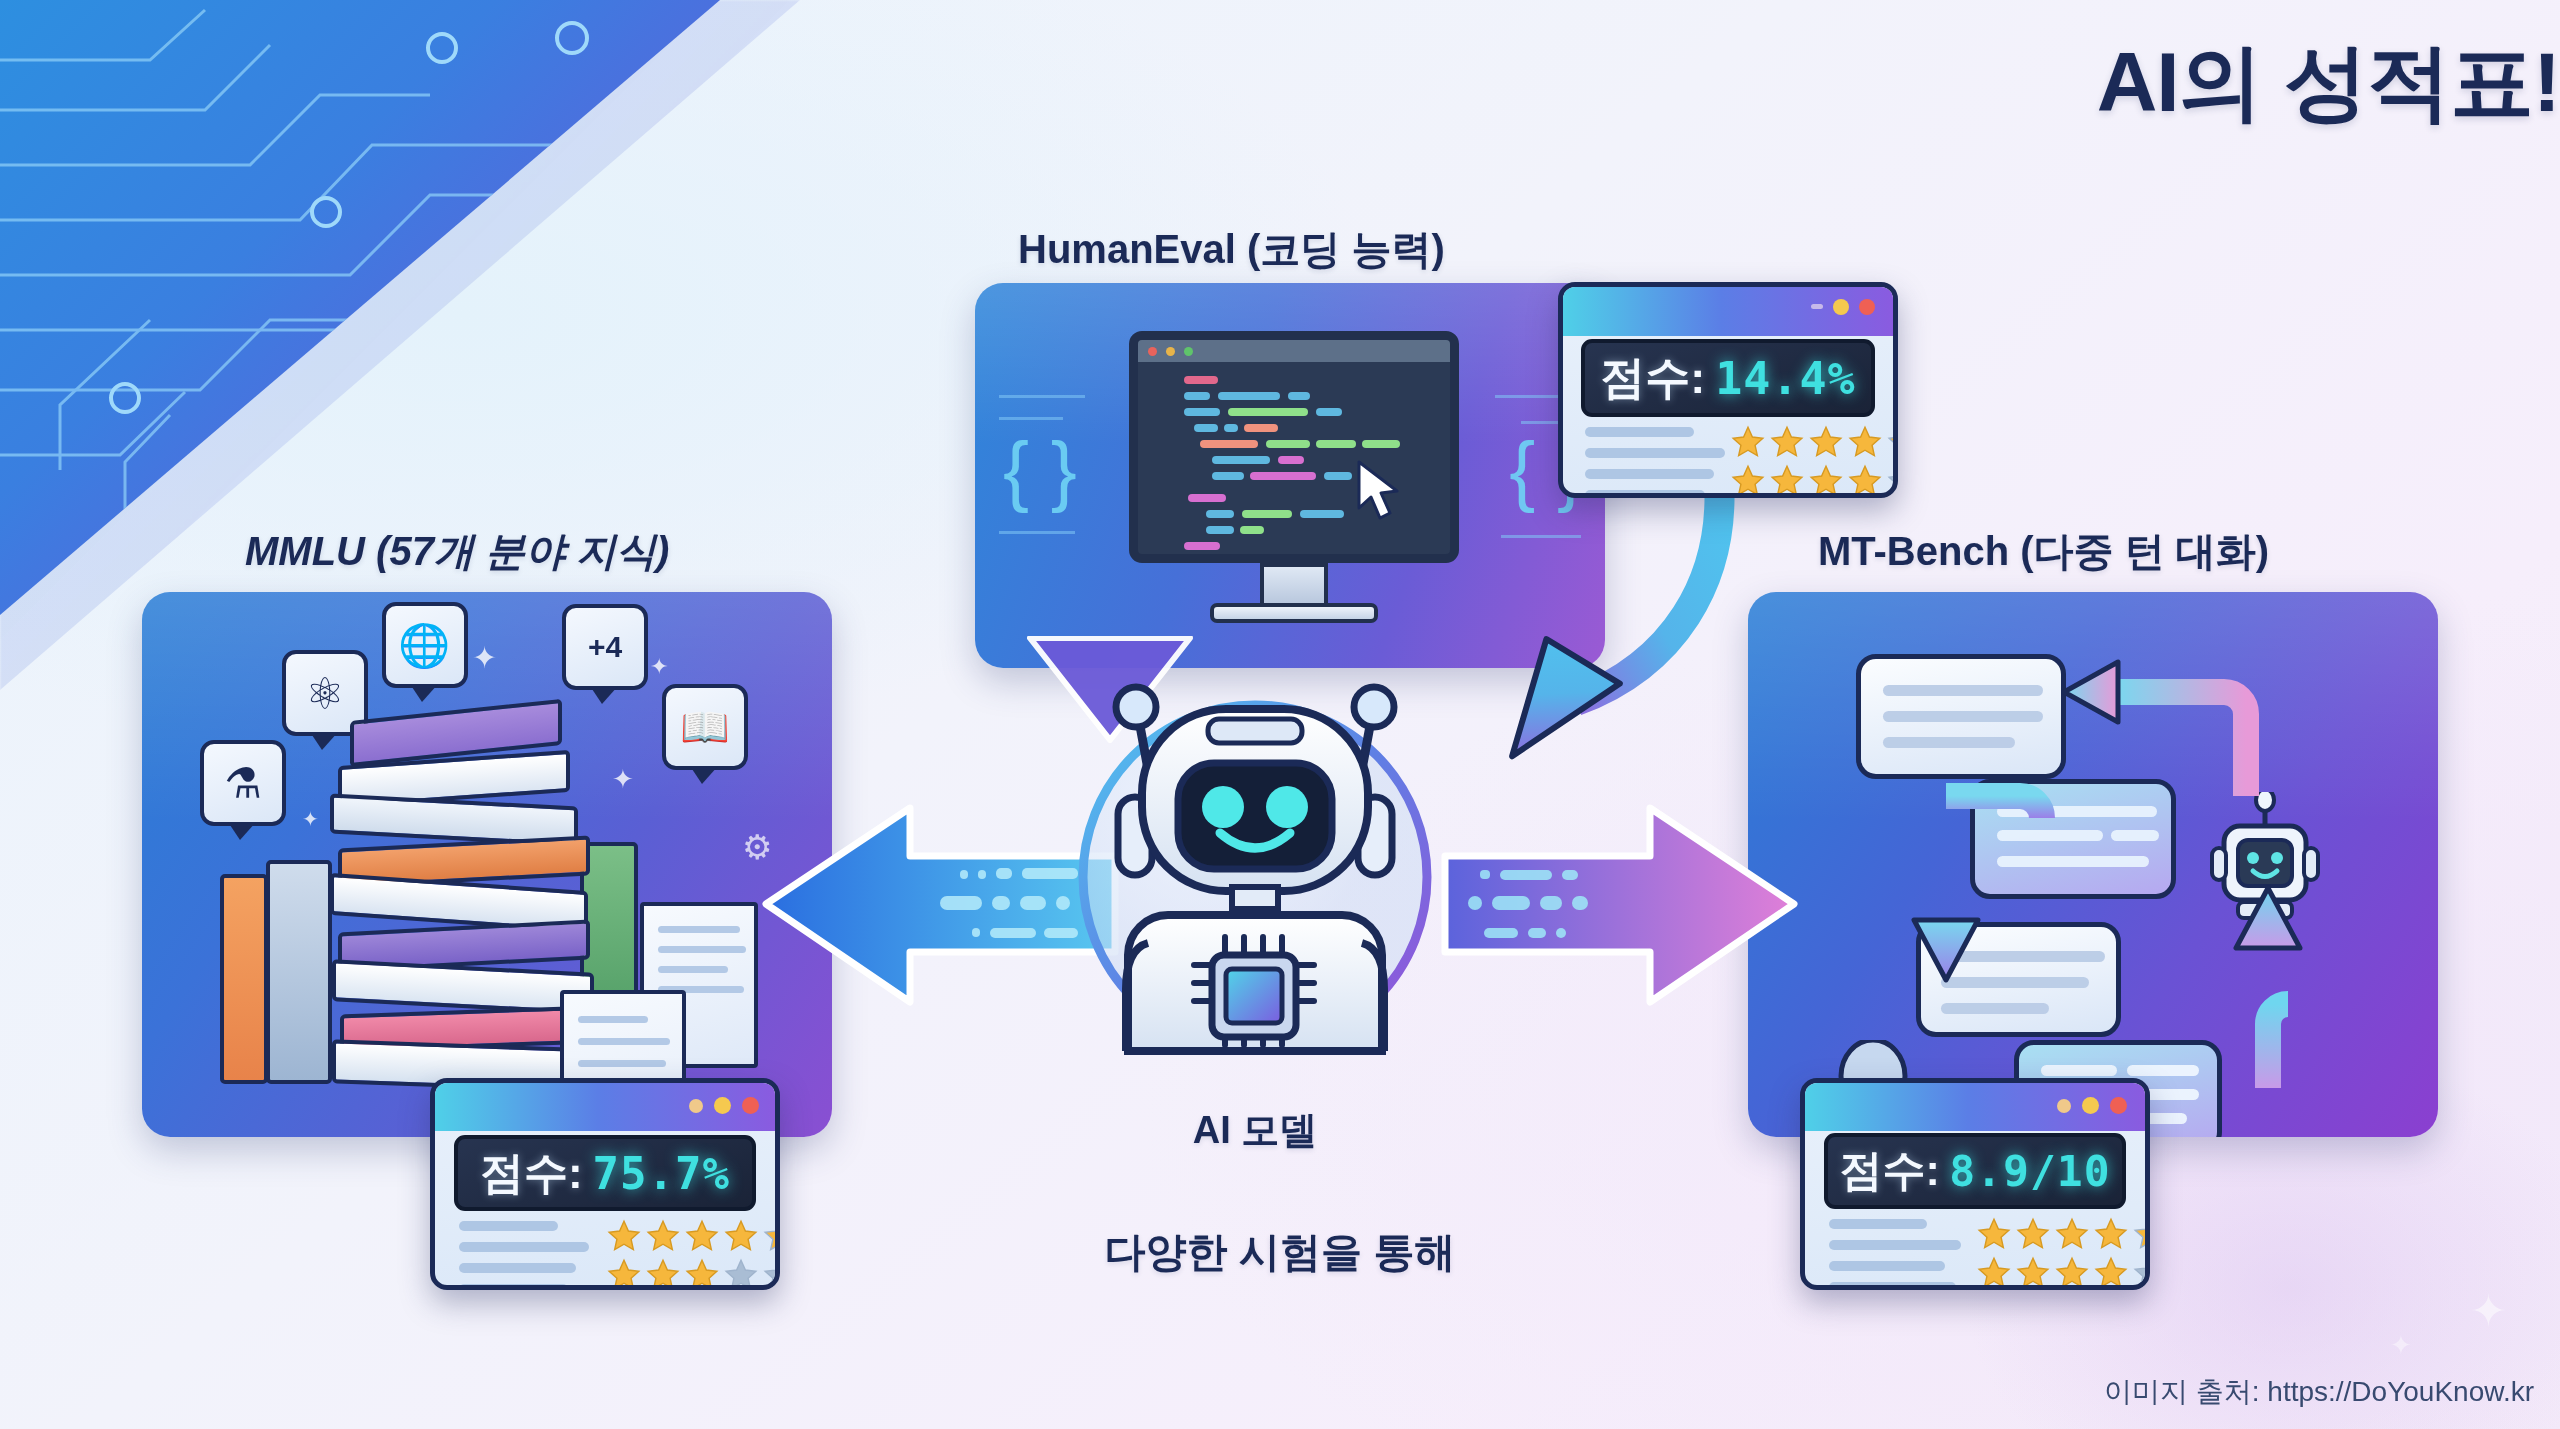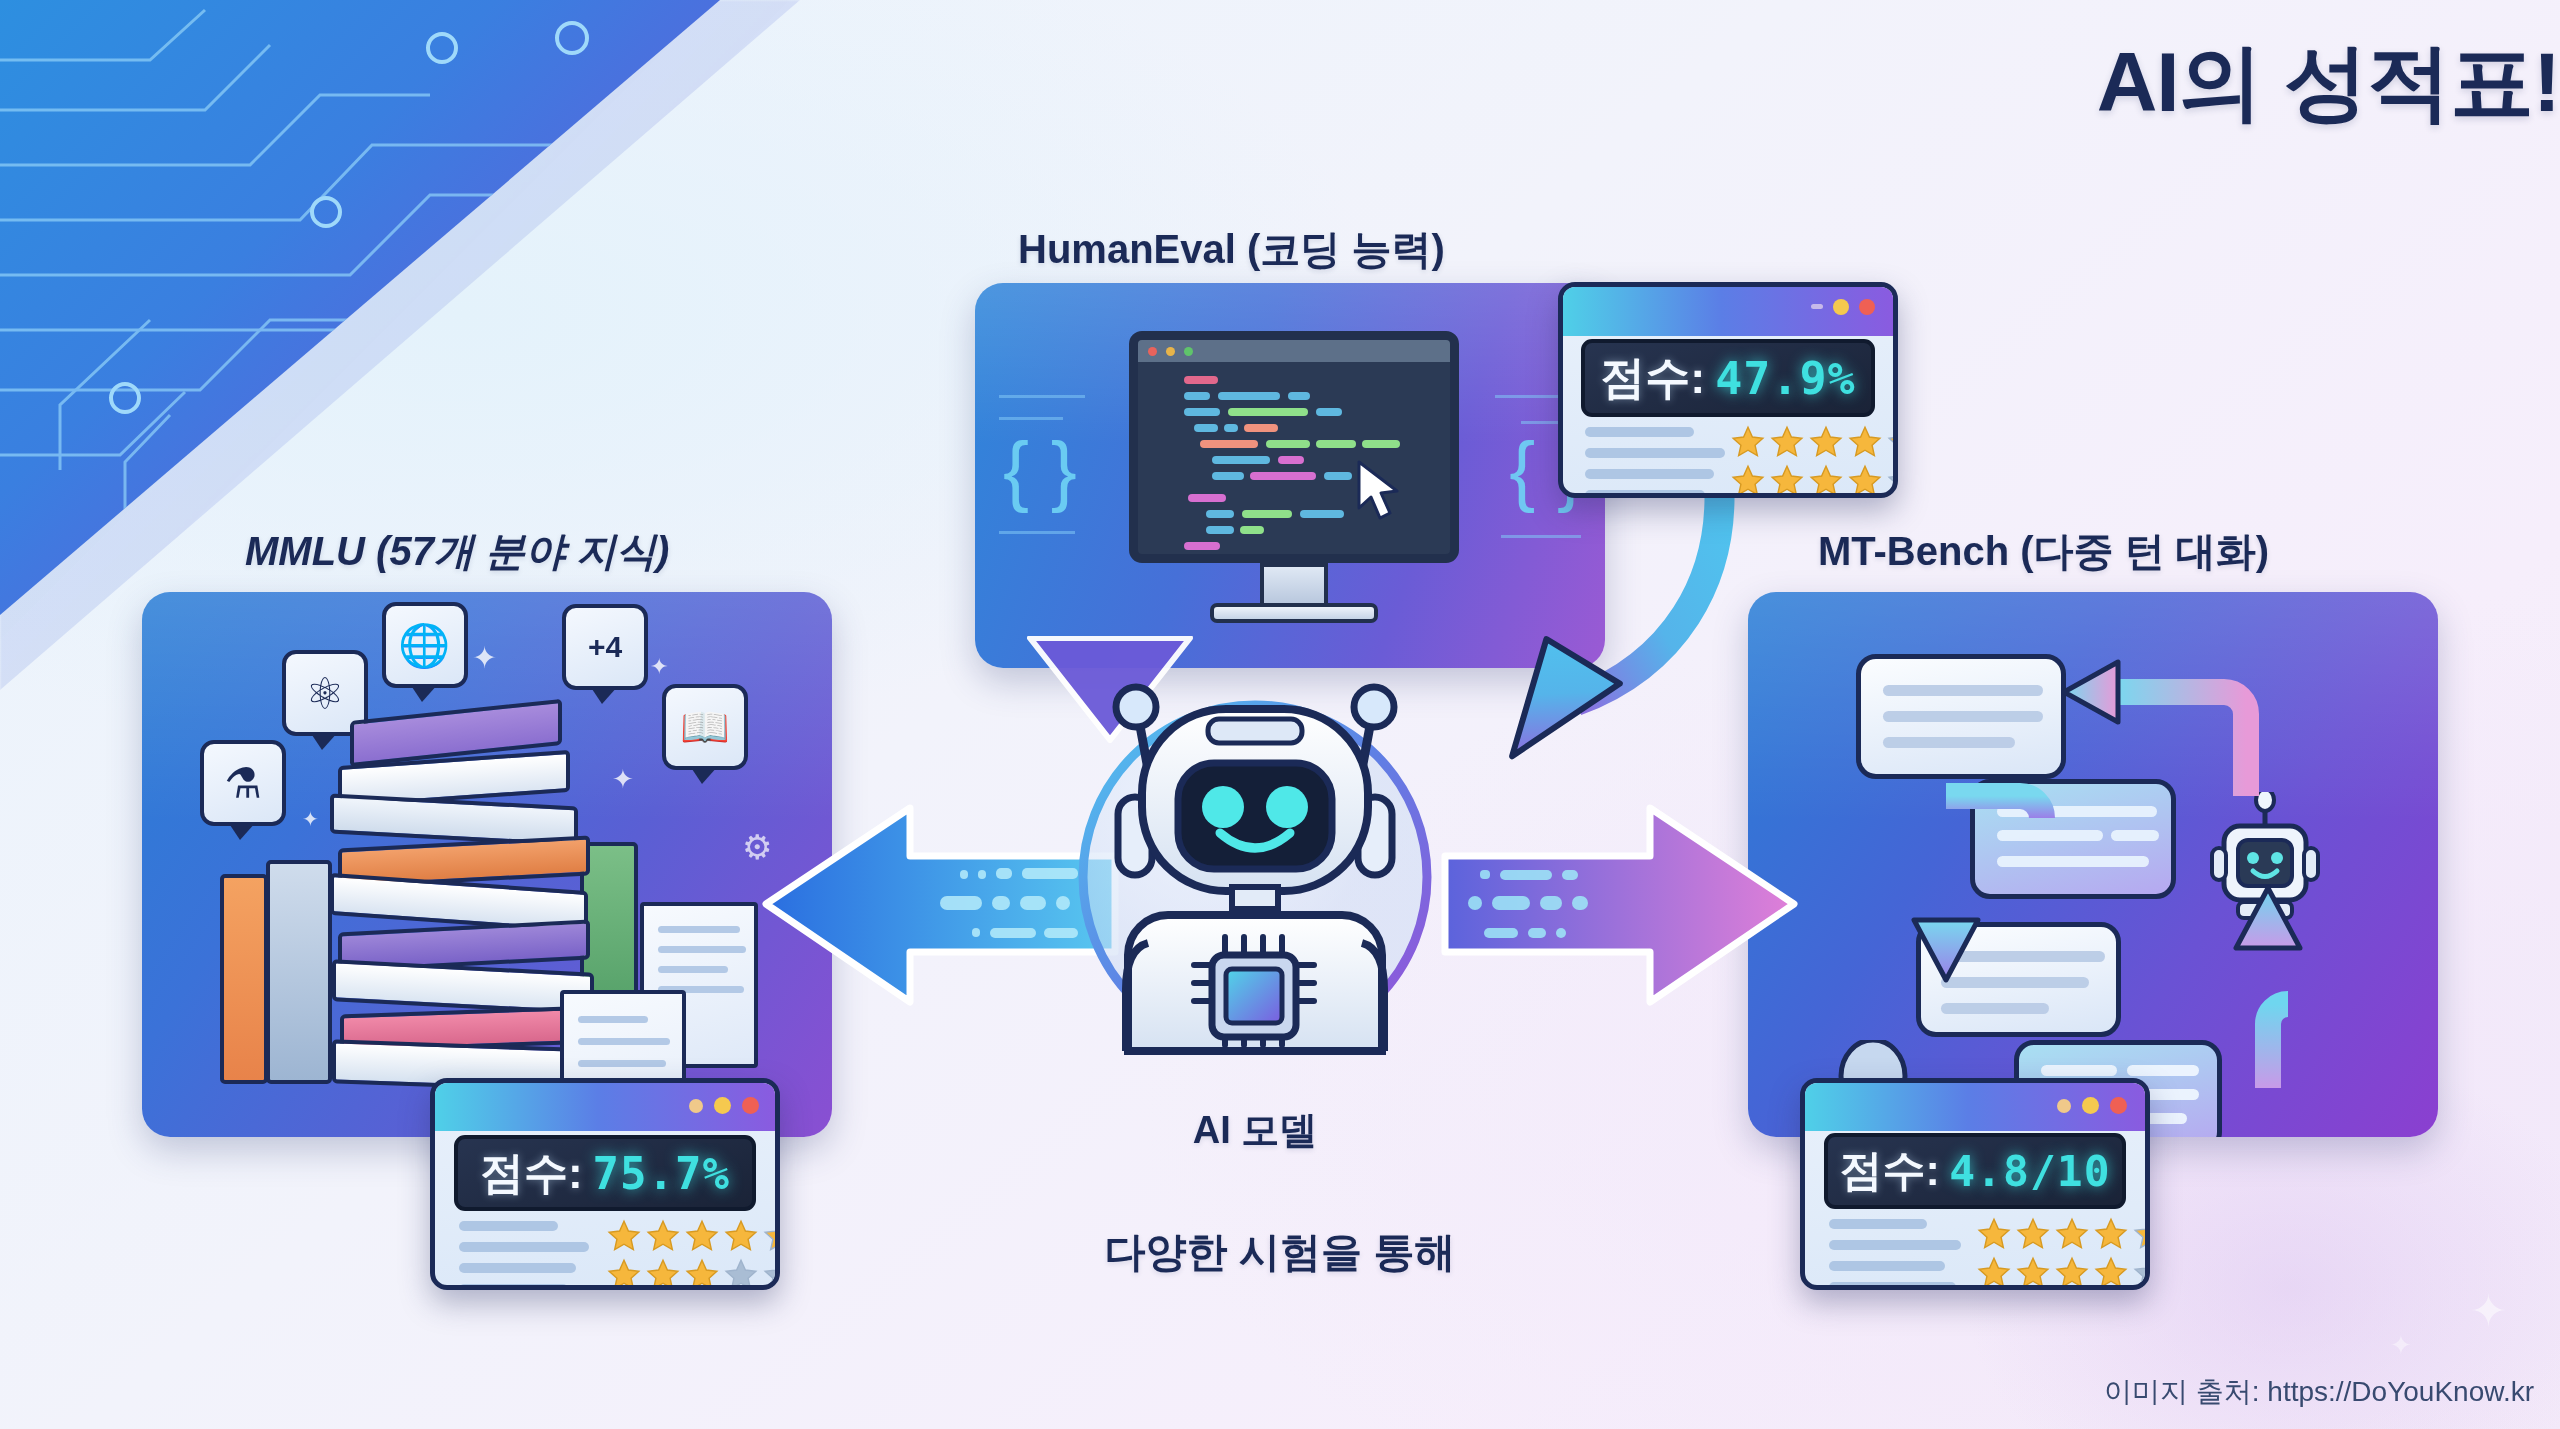--- a/index.html
+++ b/index.html
@@ -524,21 +524,21 @@
 
 <div id="robot-label">AI 모델</div>
 
 <div class="score-card" style="left:1558px;top:282px;width:340px;height:216px;">
   <div class="sc-titlebar"></div>
   <span class="sc-dot" style="right:70px;top:17px;width:12px;height:5px;border-radius:3px;background:#c7b9ea;"></span>
   <span class="sc-dot" style="right:44px;top:12px;width:16px;height:16px;background:#f5c94f;"></span>
   <span class="sc-dot" style="right:18px;top:12px;width:16px;height:16px;background:#ef6054;"></span>
   <div class="sc-display" style="top:52px;height:78px;font-size:45px;">
     <span class="sc-lbl">점수:</span>
-    <span class="sc-val">47.9%</span>
+    <span class="sc-val">14.4%</span>
   </div>
   <div class="sc-bars" style="left:22px;top:140px;width:140px;">
     <div class="sc-bar" style="width:78%"></div>
       <div class="sc-bar" style="width:100%"></div>
     <div class="sc-bar" style="width:92%"></div>
       <div class="sc-bar" style="width:86%"></div>
   </div>
   <div class="sc-stars" style="left:168px;top:138px;">
     <div class="star-row">
       <svg class="star" viewBox="0 0 24 24">
@@ -642,21 +642,21 @@
   </div>
 </div>
 
 <div class="score-card" style="left:1800px;top:1078px;width:350px;height:212px;">
   <div class="sc-titlebar"></div>
   <span class="sc-dot" style="right:74px;top:16px;width:14px;height:14px;background:#f0c98a;"></span>
   <span class="sc-dot" style="right:46px;top:14px;width:17px;height:17px;background:#f5c94f;"></span>
   <span class="sc-dot" style="right:18px;top:14px;width:17px;height:17px;background:#ef6054;"></span>
   <div class="sc-display" style="top:50px;height:76px;font-size:43px;">
     <span class="sc-lbl">점수:</span>
-    <span class="sc-val">4.8/10</span>
+    <span class="sc-val">8.9/10</span>
   </div>
   <div class="sc-bars" style="left:24px;top:136px;width:132px;">
     <div class="sc-bar" style="width:74%"></div>
       <div class="sc-bar" style="width:100%"></div>
     <div class="sc-bar" style="width:88%"></div>
       <div class="sc-bar" style="width:96%"></div>
   </div>
   <div class="sc-stars" style="left:172px;top:134px;">
     <div class="star-row">
       <svg class="star" viewBox="0 0 24 24">

